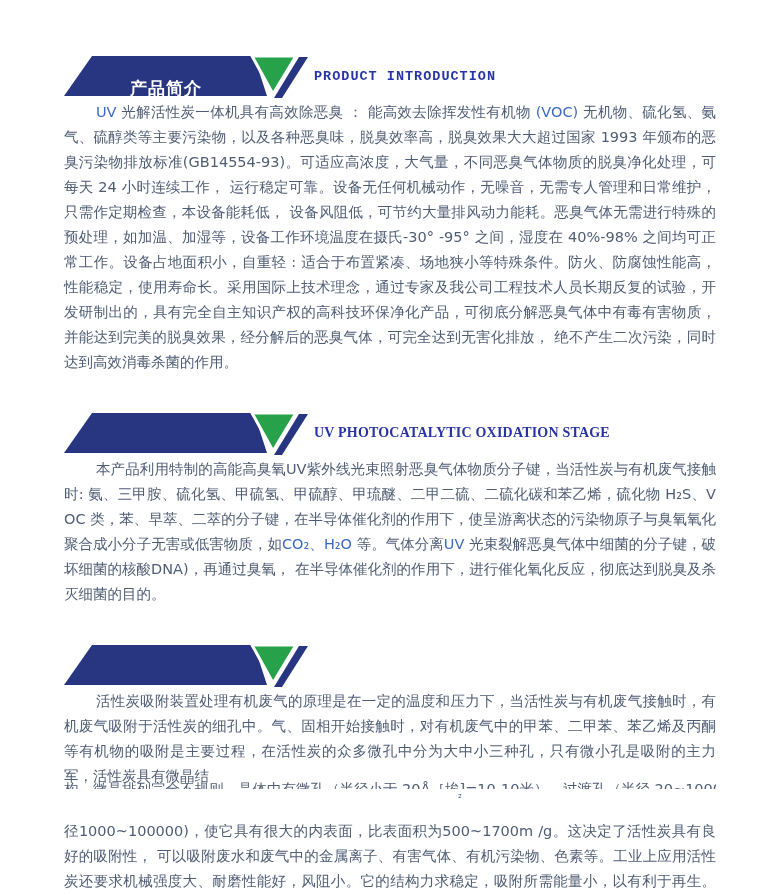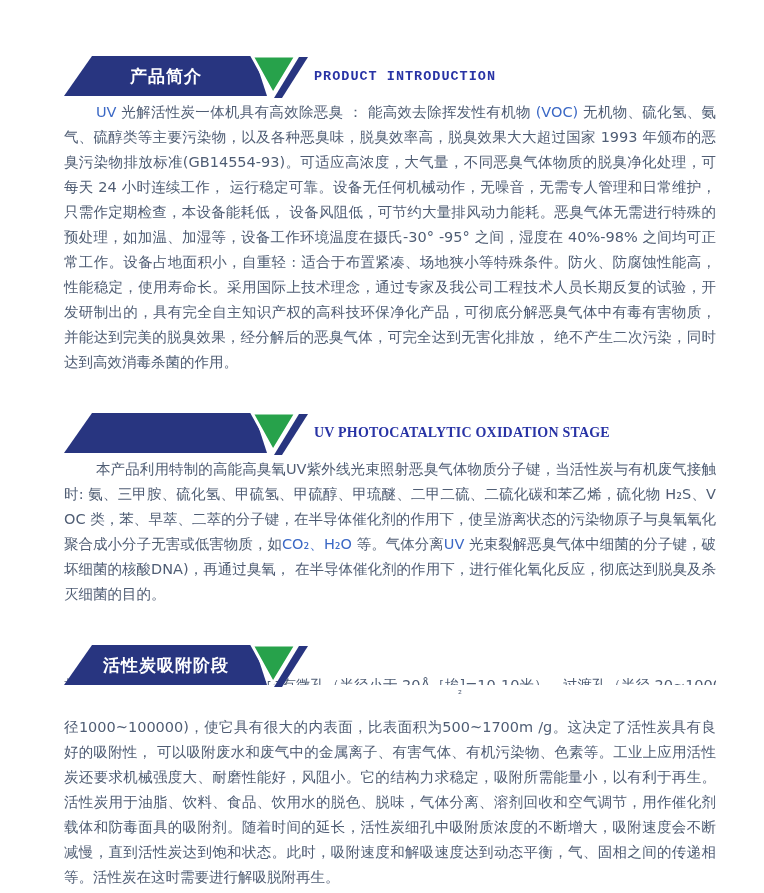--- a/index.html
+++ b/index.html
@@ -8,21 +8,21 @@
     width:764px;min-height:893px;box-sizing:border-box;
     padding:56px 48px 18px 64px;background:#fff;
     font-family:"DejaVu Sans","Liberation Sans",sans-serif;
   }
   .sec{margin:0;}
   .sec + .sec{margin-top:38px;}
   .header-row{display:flex;align-items:center;height:40px;}
   .banner{position:relative;width:250px;height:40px;flex:0 0 auto;}
   .banner-svg{width:250px;height:40px;display:block;overflow:visible;}
   .banner-zh{
-    position:absolute;left:22px;top:0;width:160px;height:40px;
+    position:absolute;left:22px;top:12px;width:160px;height:40px;
     text-align:center;line-height:40px;color:#ffffff;
     font-size:17px;font-weight:bold;letter-spacing:1px;white-space:nowrap;
   }
   .header-en{color:var(--heading-blue,#2833a5);white-space:nowrap;font-weight:bold;}
   .en-mono{font-family:"Liberation Mono","DejaVu Sans Mono",monospace;font-size:13.5px;letter-spacing:1px;}
   .en-serif{font-family:"Liberation Serif","DejaVu Serif",serif;font-size:14px;letter-spacing:0.2px;}
   .para{
     width:652px;margin:4px 0 0 0;
     font-size:14.5px;line-height:25px;color:var(--body-text,#4f5d74);
     text-align:justify;word-break:break-all;
@@ -75,23 +75,23 @@
   </section>
 
   <section class="sec">
     <div class="header-row">
       <div class="banner">
         <svg class="banner-svg" viewBox="0 0 250 40" aria-hidden="true">
           <polygon points="28,0 190,0 203,40 0,40" fill="#283580"></polygon>
           <polygon points="235,1 244,1 218,42 210,42" fill="#283580"></polygon>
           <polygon points="188,0 232,0 209,38" stroke="#ffffff" stroke-width="3" fill="#27a24b"></polygon>
         </svg>
-        <span class="banner-zh">活性炭吸附阶段</span>
       </div>
     </div>
+    <p class="para indent"><span>活性炭吸附装置处理有机废气的原理是在一定的温度和压力下，当活性炭与有机废气接触时，有机废气吸附于活性炭的细孔中。气、固相开始接触时，对有机废气中的甲苯、二甲苯、苯乙烯及丙酮等有机物的吸附是主要过程，在活性炭的众多微孔中分为大中小三种孔，只有微小孔是吸附的主力军，活性炭具有微晶结</span></p>
     <div class="clipped-line">构，微晶排列完全不规则，晶体中有微孔（半径小于 20Å［埃]=10-10米）、过渡孔（半径 20~1000)、大孔（半</div>
     <div class="gap-artifact">
       <span class="stray-sup">²</span>
     </div>
     <p class="para" style="margin-top:0"><span>径1000~100000)，使它具有很大的内表面，比表面积为500~1700m /g。这决定了活性炭具有良好的吸附性， 可以吸附废水和废气中的金属离子、有害气体、有机污染物、色素等。工业上应用活性炭还要求机械强度大、耐磨性能好，风阻小。它的结构力求稳定，吸附所需能量小，以有利于再生。活性炭用于油脂、饮料、食品、饮用水的脱色、脱味，气体分离、溶剂回收和空气调节，用作催化剂载体和防毒面具的吸附剂。随着时间的延长，活性炭细孔中吸附质浓度的不断增大，吸附速度会不断减慢，直到活性炭达到饱和状态。此时，吸附速度和解吸速度达到动态平衡，气、固相之间的传递相等。活性炭在这时需要进行解吸脱附再生。</span></p>
   </section>
 
 </div>
 
 </body></html>

